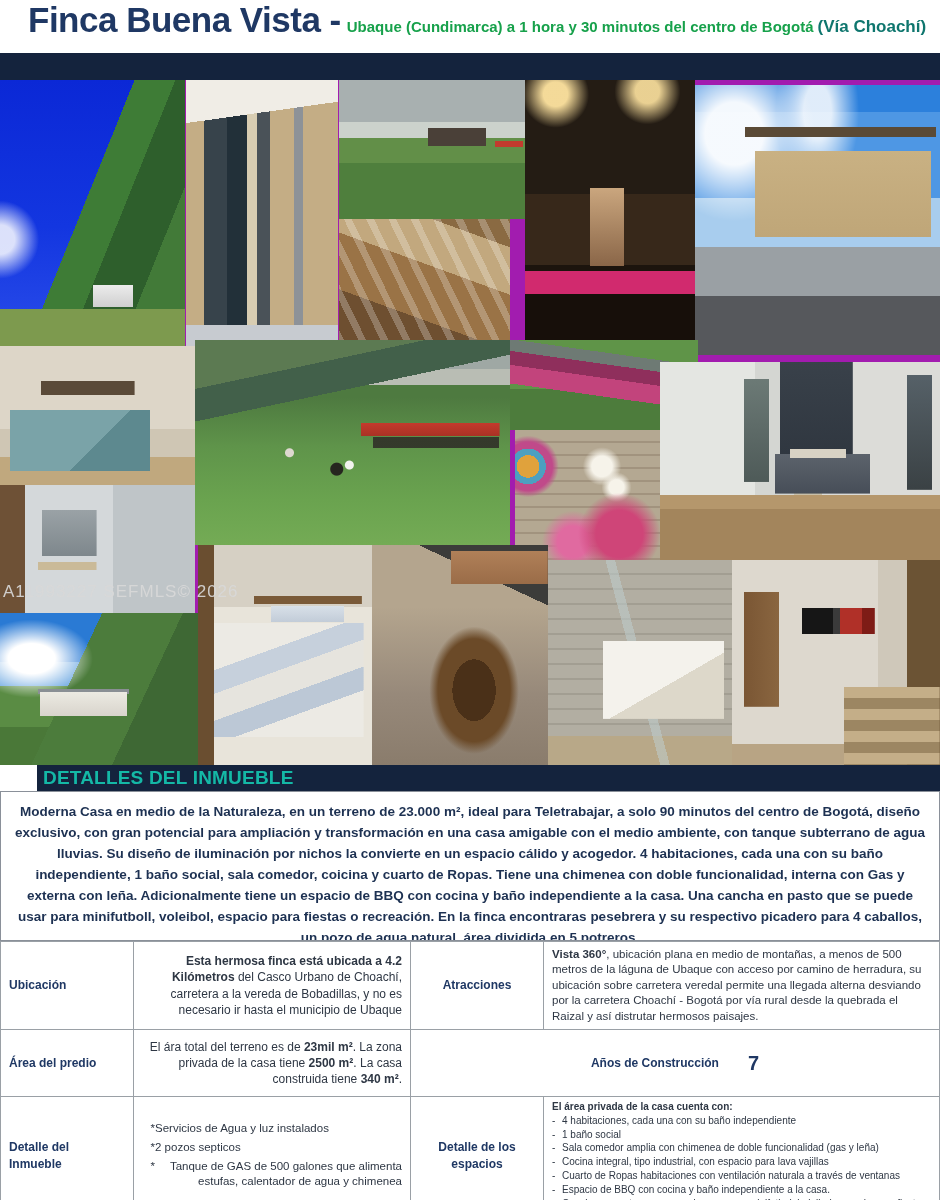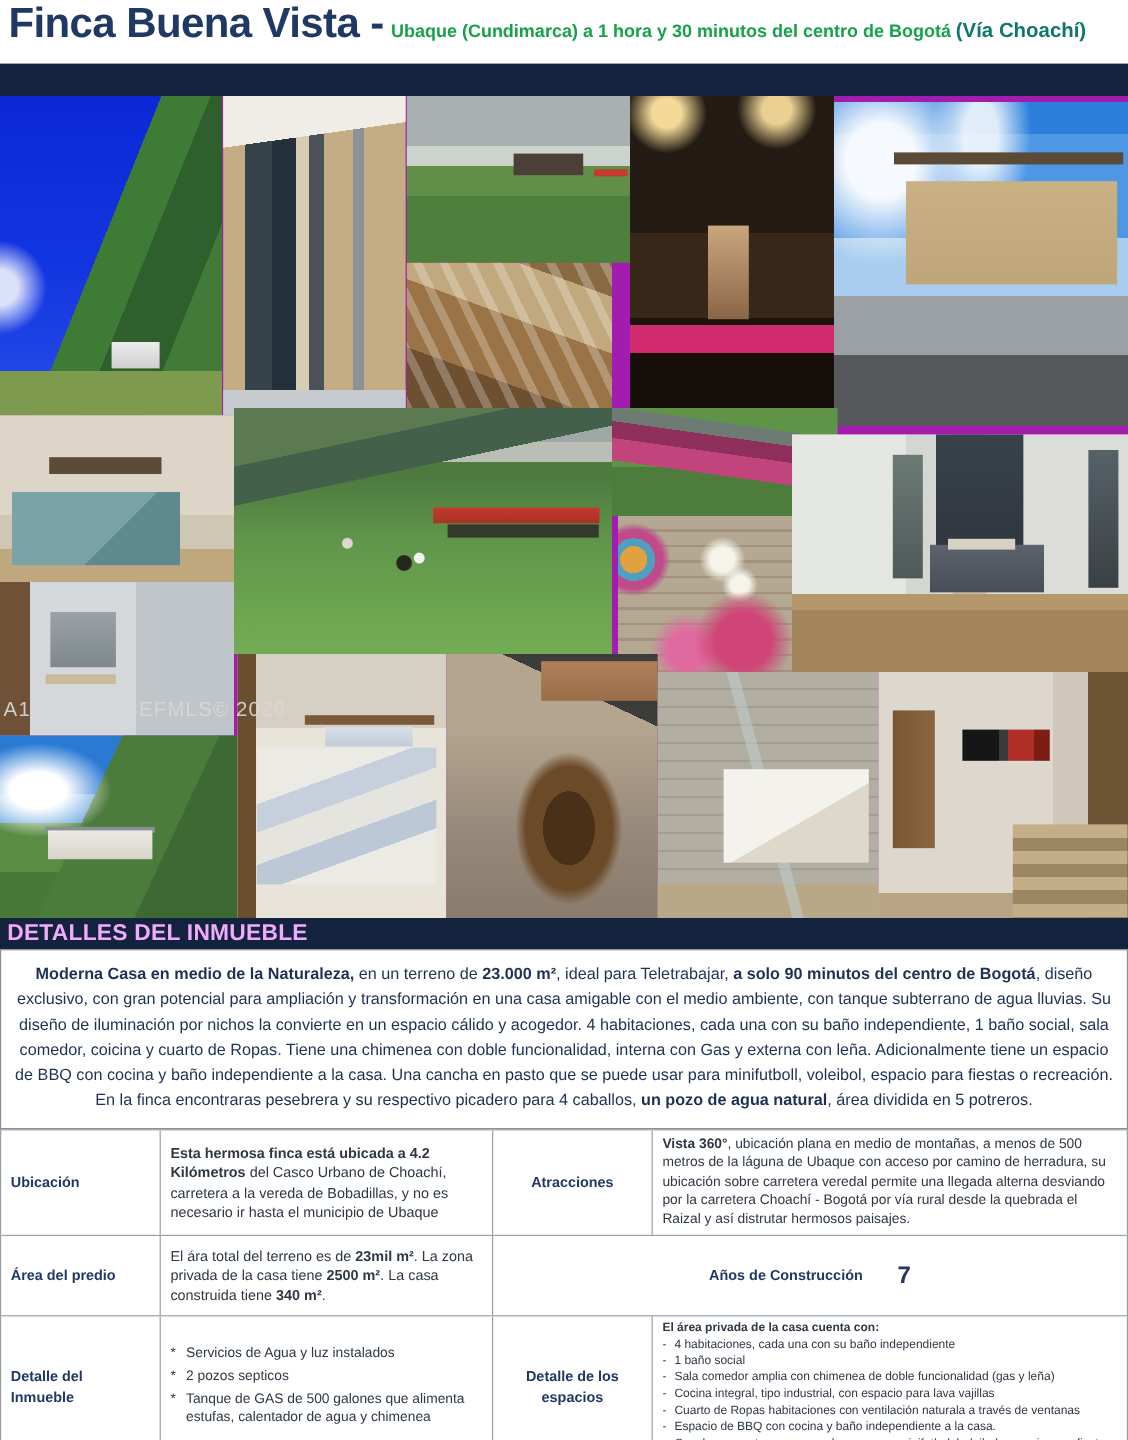--- a/index.html
+++ b/index.html
@@ -1,21 +1,21 @@
 <!DOCTYPE html>
 <html><head>
 <meta charset="utf-8">
 <style>
   html,body{margin:0;padding:0;background:#ffffff;}
   #page{position:relative;width:940px;height:1200px;overflow:hidden;background:#ffffff;
         font-family:"Liberation Sans",sans-serif;}
 
   
   #header{height:53px;display:flex;align-items:baseline;padding-left:7px;white-space:nowrap;overflow:hidden;}
-  .t1{font-size:35px;font-weight:700;color:#1f3864;letter-spacing:-.5px;}
+  .t1{font-size:35px;font-weight:700;color:#1f3864;letter-spacing:-.5px;margin-left:21px;}
   .t2{font-size:15px;font-weight:700;color:#17a14b;margin-left:6px;}
   .t3{font-size:17px;font-weight:700;color:#0f766e;margin-left:4px;}
   #navybar{height:27px;background:#14233d;}
 
   
   #collage{position:relative;height:685px;background:#a21caf;overflow:hidden;}
   .ph{position:absolute;}
   .p1{left:0;top:0;width:185px;height:266px;background:
       linear-gradient(#ececec,#cfcfcf) 64% 84% / 40px 22px no-repeat,
       linear-gradient(0deg,#7d9a4e 0 14%,rgba(0,0,0,0) 14%),
@@ -111,37 +111,37 @@
       linear-gradient(90deg,#161616 0 42%,#3a3a3a 42% 52%,#b03028 52% 82%,#7e1c16 82%) 52% 27% / 35% 26px no-repeat,
       linear-gradient(90deg,#7a5634,#8a6640) 7% 36% / 17% 56% no-repeat,
       repeating-linear-gradient(180deg,#c4ae88 0 11px,#9c8662 11px 22px) 100% 100% / 46% 38% no-repeat,
       linear-gradient(90deg,rgba(0,0,0,0) 84%,#6b5334 84%),
       linear-gradient(0deg,#b8a484 0 10%,rgba(0,0,0,0) 10%),
       linear-gradient(90deg,#ddd8ce 0 70%,#cfc8ba 70%);}
   #watermark{position:absolute;left:3px;top:502px;font-size:17px;letter-spacing:1px;
       color:rgba(216,216,216,.92);z-index:5;}
 
   
-  #banner{height:26px;background:#14233d;color:#f0abfc;font-weight:700;font-size:19px;
-      line-height:26px;padding-left:6px;letter-spacing:.2px;}
+  #banner{height:26px;background:#14233d;color:#14b8a6;font-weight:700;font-size:19px;
+      line-height:26px;padding-left:6px;letter-spacing:.2px;margin-left:37px;}
 
   
   #desc{height:150px;box-sizing:border-box;border:1px solid #8a9099;padding:10px 10px 0;
       text-align:center;color:#1d3152;font-size:13.5px;line-height:1.55;overflow:hidden;}
   .b{font-weight:700;}
-  .r{font-weight:400;}
+  .r{font-weight:700;}
 
   
   #table{height:259px;box-sizing:border-box;border:1px solid #9aa0a6;border-bottom:none;overflow:hidden;}
   .trow{display:flex;border-bottom:1px solid #9aa0a6;box-sizing:border-box;}
   .r1{height:88px;} .r2{height:67px;} .r3{height:118px;}
   .tc{box-sizing:border-box;border-right:1px solid #9aa0a6;padding:4px 8px;display:flex;
       align-items:center;color:#2e3744;font-size:12px;line-height:1.35;}
   .tc:last-child{border-right:none;flex:1;}
-  .w1{width:133px;flex:none;} .w2{width:277px;flex:none;} .w3{width:133px;flex:none;} .w3b{width:226px;flex:none;gap:24px;}
+  .w1{width:133px;flex:none;} .w2{width:277px;flex:none;text-align:right;} .w3{width:133px;flex:none;} .w3b{width:226px;flex:none;gap:24px;}
   .lab{font-weight:700;color:#1f3864;font-size:12px;}
   .cen{justify-content:center;text-align:center;}
   .years{font-size:20px;font-weight:700;color:#1f3864;margin-left:5px;}
   .list{flex-direction:column;align-items:flex-start;justify-content:center;font-size:11.5px;gap:3px;}
   .li{display:flex;}
   .li .bu{width:13px;flex:none;}
   .spaces{flex-direction:column;align-items:flex-start;justify-content:flex-start;font-size:10px;
       line-height:1.38;padding-top:3px;color:#2e3744;}
   .sp-title{font-weight:700;}
   .sli{display:flex;}

